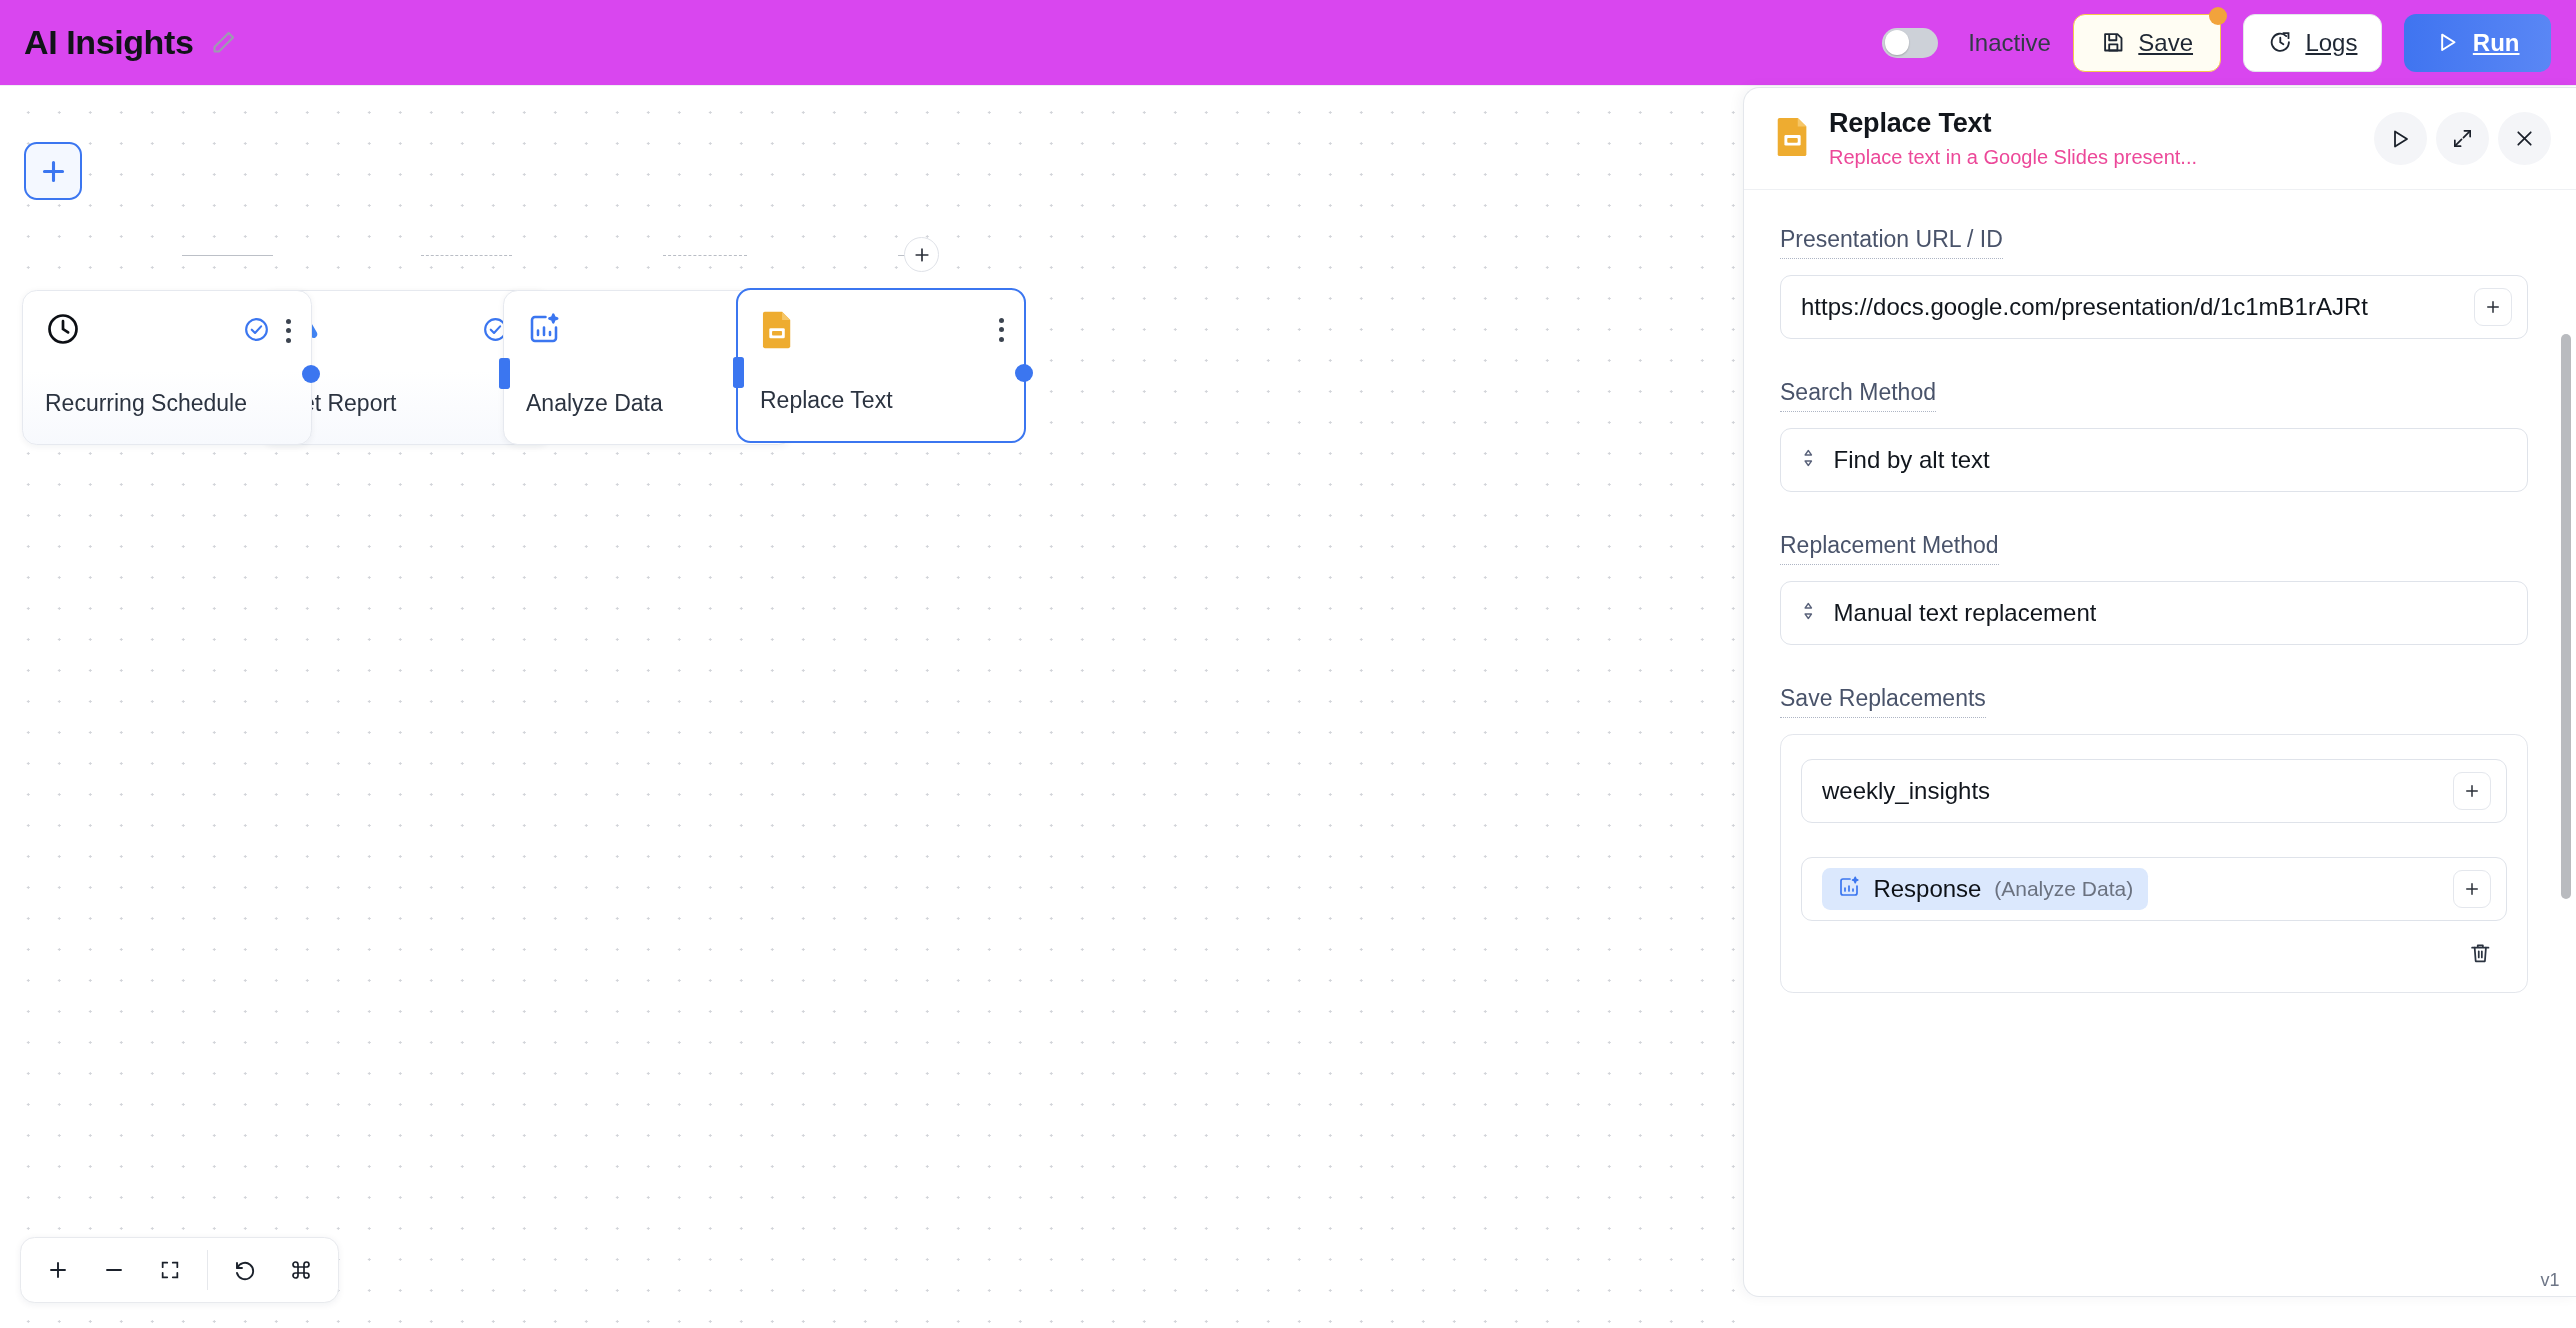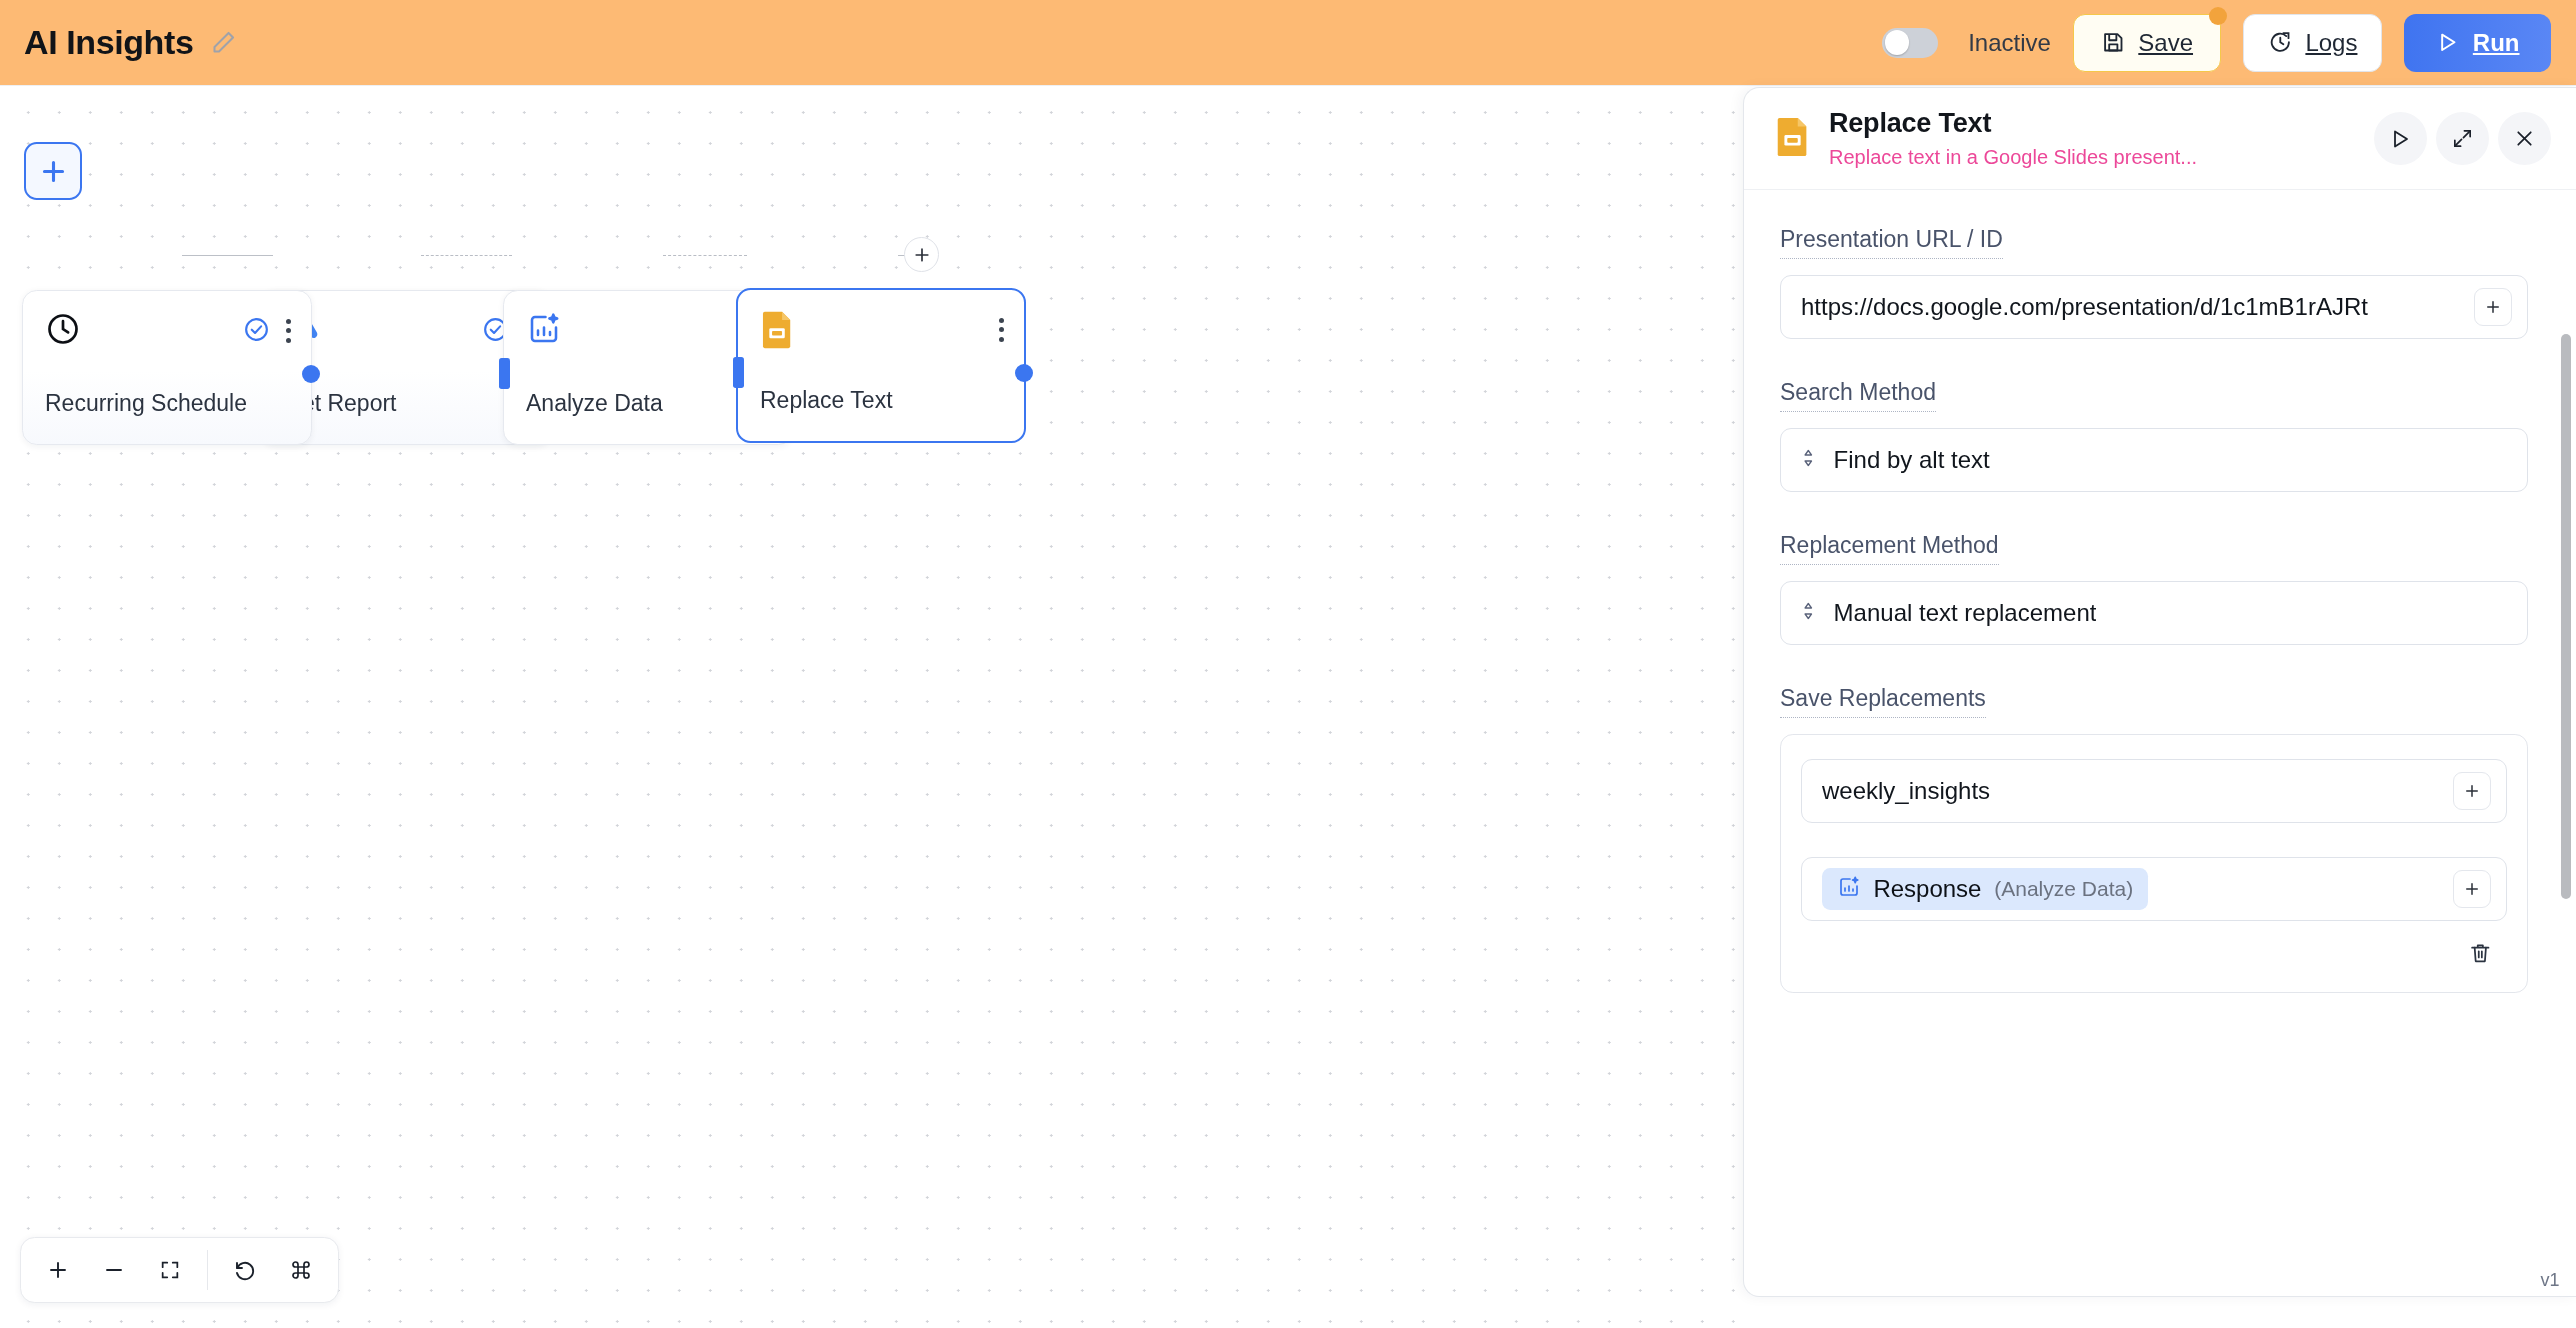--- a/index.html
+++ b/index.html
@@ -7,21 +7,21 @@
     width: 2576px; height: 1328px;
     font-family: "Liberation Sans", sans-serif;
     background: #ffffff;
     overflow: hidden;
   }
   #app { position: relative; width: 2576px; height: 1328px; }
 
   
   .header {
     position: absolute; left: 0; top: 0; width: 2576px; height: 86px;
-    background: #fdba74; display: flex; 
+    background: #d946ef; display: flex; 
     border-bottom: 0.9px solid #eef0f3;
   }
   .title-wrap { display: flex; align-items: center; gap: 16.4px; padding-left: 24px; }
   .app-title { font-size: 34px; font-weight: 700; color: #111418; letter-spacing: -0.4px; }
   .edit-icon { width: 27px; height: 27px; opacity: .95; display: block; }
   .header-right {
     margin-left: auto; display: flex; align-items: center; gap: 22px; padding-right: 25.5px;
   }
   .toggle-wrap { display: flex; align-items: center; gap: 30px; }
   .toggle {

